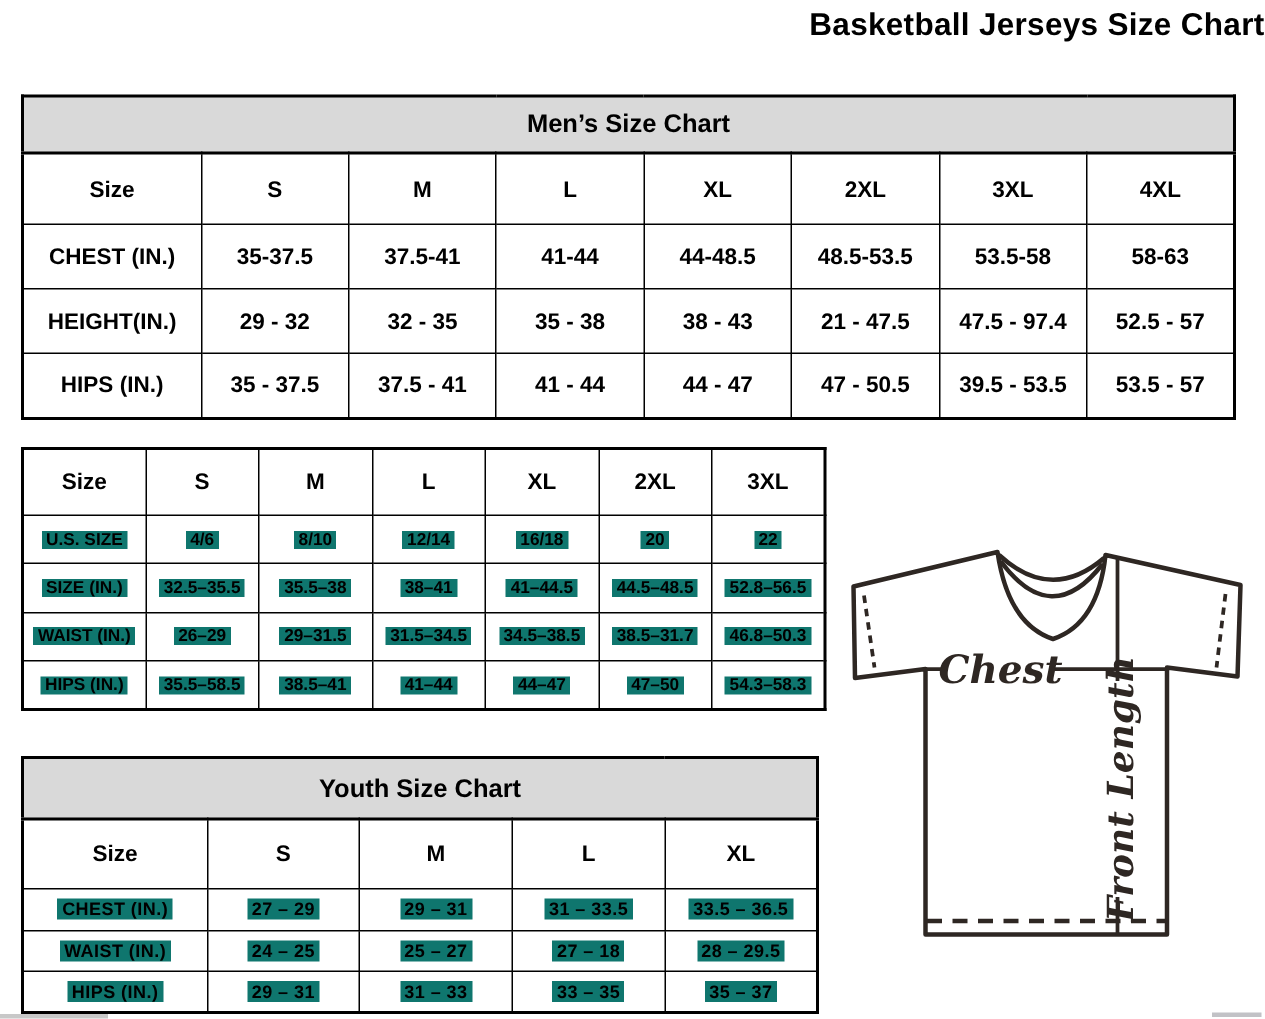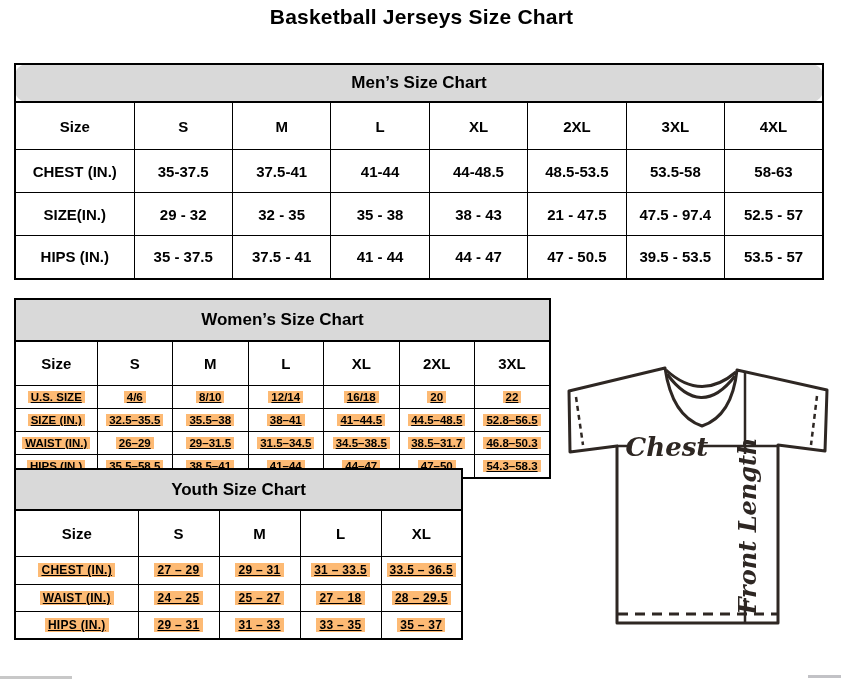--- a/index.html
+++ b/index.html
@@ -6,52 +6,52 @@
   body{
     position:relative;
     width:843px;height:679px;
     background:#ffffff;
     overflow:hidden;
     font-family:"Liberation Sans", sans-serif;
     color:#000;
   }
   .page-title{
     position:absolute;top:5px;left:0;width:843px;
-    text-align:center;font-size:21px;font-weight:bold;margin:0;
+    text-align:right;font-size:21px;font-weight:bold;margin:0;
     letter-spacing:0.2px;
   }
   table.size-table{
     position:absolute;
     border-collapse:collapse;
     table-layout:fixed;
     background:#fff;
     border:2px solid #000;
     font-weight:bold;
     text-align:center;
     color:#000;
   }
   .size-table th,.size-table td{border:1px solid #000;padding:0;vertical-align:middle;}
   .size-table .table-title{background:#d9d9d9;font-size:17px;border-bottom:2px solid #000;}
   
   .men{left:14px;top:63px;width:810px;height:212px;}
-  .men .table-title{height:36px;border-radius:12px;}
+  .men .table-title{height:36px;}
   .men .header-row th{height:46px;font-size:15px;}
   .men tbody tr{height:43px;font-size:15px;}
   
   .women{left:14px;top:298px;width:537px;height:176px;}
   .women .table-title{height:40px;}
   .women .header-row th{height:43px;font-size:15px;}
   .women tbody tr{height:23px;font-size:11.5px;}
   
-  .youth{left:14px;top:468px;width:449px;height:172px;}
+  .youth{left:14px;top:504px;width:532px;height:172px;}
   .youth .table-title{height:39px;}
   .youth .header-row th{height:45px;font-size:15px;}
   .youth tbody tr{height:22px;font-size:12px;letter-spacing:0.3px;}
   
-  .hl{background:#fdba74;padding:0 3px;text-decoration:underline;}
+  .hl{background:#0f766e;padding:0 3px;}
   
   .jersey{position:absolute;left:555px;top:358px;width:282px;height:272px;}
   .jersey text{
     font-family:"DejaVu Serif", serif;
     font-style:italic;font-weight:bold;fill:#2e2723;
   }
   
   .corner-bar{position:absolute;background:#c8c8c8;}
   .corner-bar.left{left:0;top:676px;width:72px;height:3px;}
   .corner-bar.right{left:808px;top:675px;width:33px;height:3px;background:#c2c2c6;}
@@ -92,21 +92,21 @@
         <th>CHEST (IN.)</th>
         <td>35-37.5</td>
         <td>37.5-41</td>
         <td>41-44</td>
         <td>44-48.5</td>
         <td>48.5-53.5</td>
         <td>53.5-58</td>
         <td>58-63</td>
       </tr>
       <tr>
-        <th>SIZE(IN.)</th>
+        <th>HEIGHT(IN.)</th>
         <td>29 - 32</td>
         <td>32 - 35</td>
         <td>35 - 38</td>
         <td>38 - 43</td>
         <td>21 - 47.5</td>
         <td>47.5 - 97.4</td>
         <td>52.5 - 57</td>
       </tr>
       <tr>
         <th>HIPS (IN.)</th>
@@ -125,23 +125,20 @@
   <colgroup>
     <col style="width:82px">
       <col>
       <col>
       <col>
       <col>
       <col>
       <col>
   </colgroup>
 <thead>
-      <tr>
-        <th colspan="7" class="table-title">Women’s Size Chart</th>
-      </tr>
       <tr class="header-row">
         <th>Size</th>
         <th>S</th>
         <th>M</th>
         <th>L</th>
         <th>XL</th>
         <th>2XL</th>
         <th>3XL</th>
       </tr>
     </thead>

